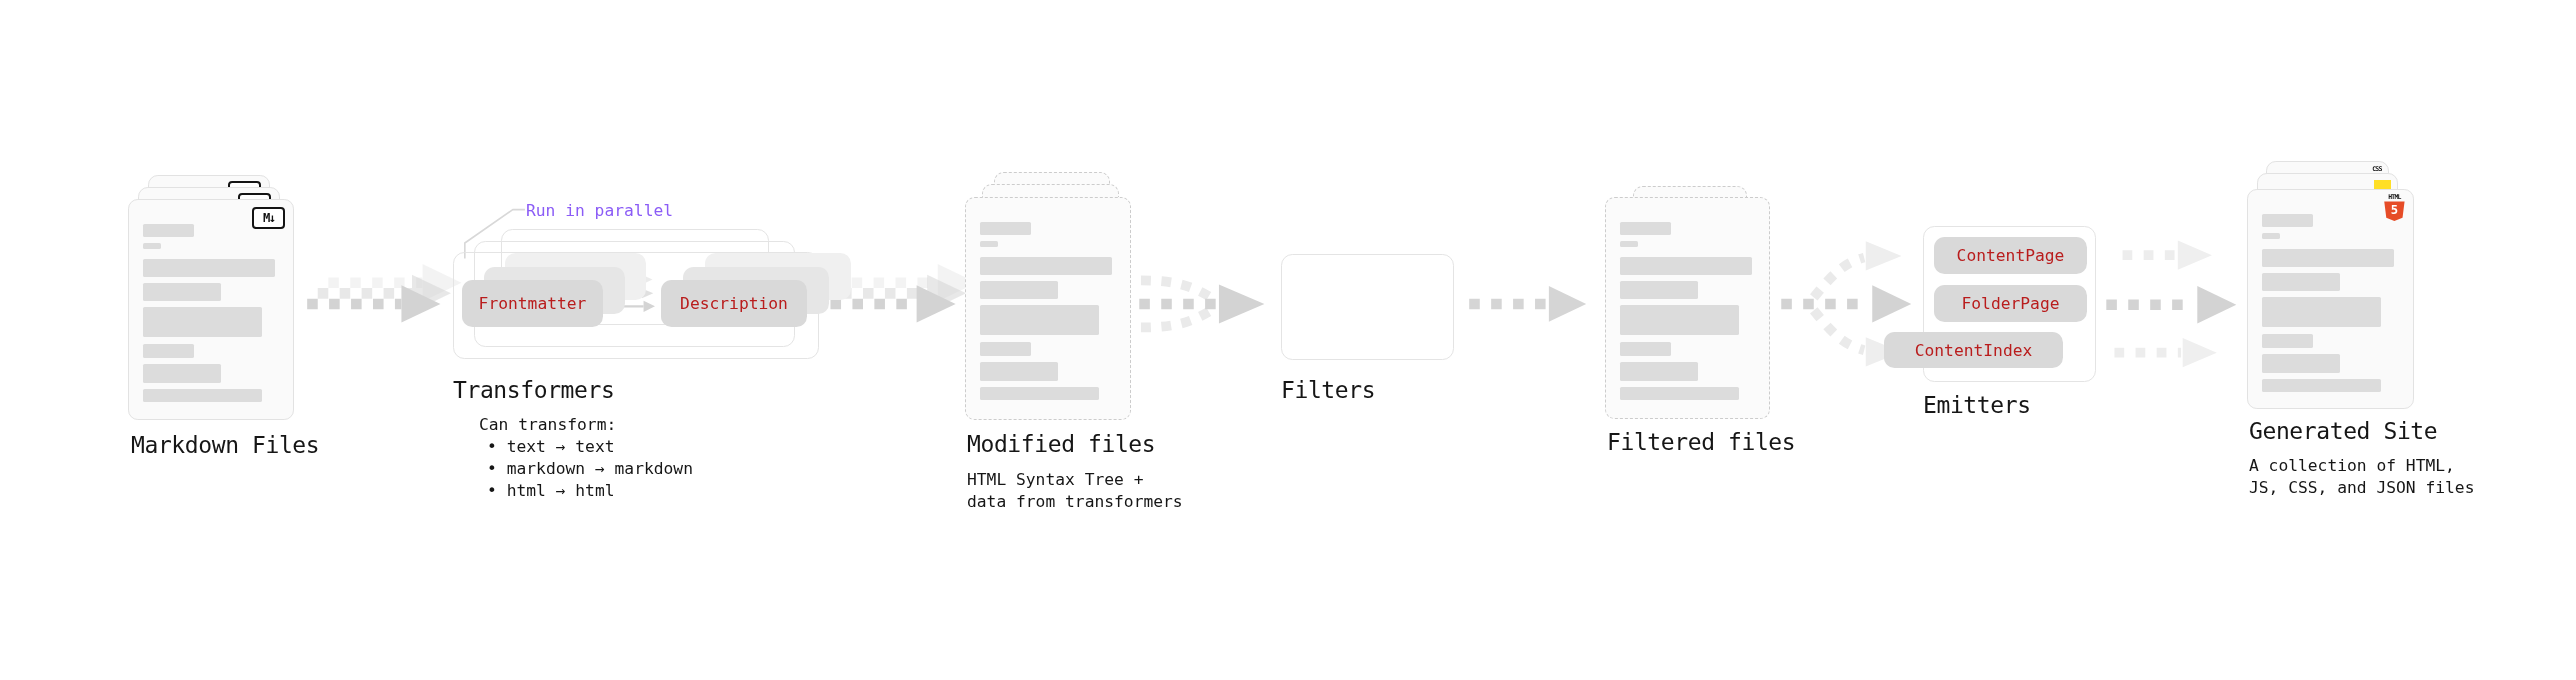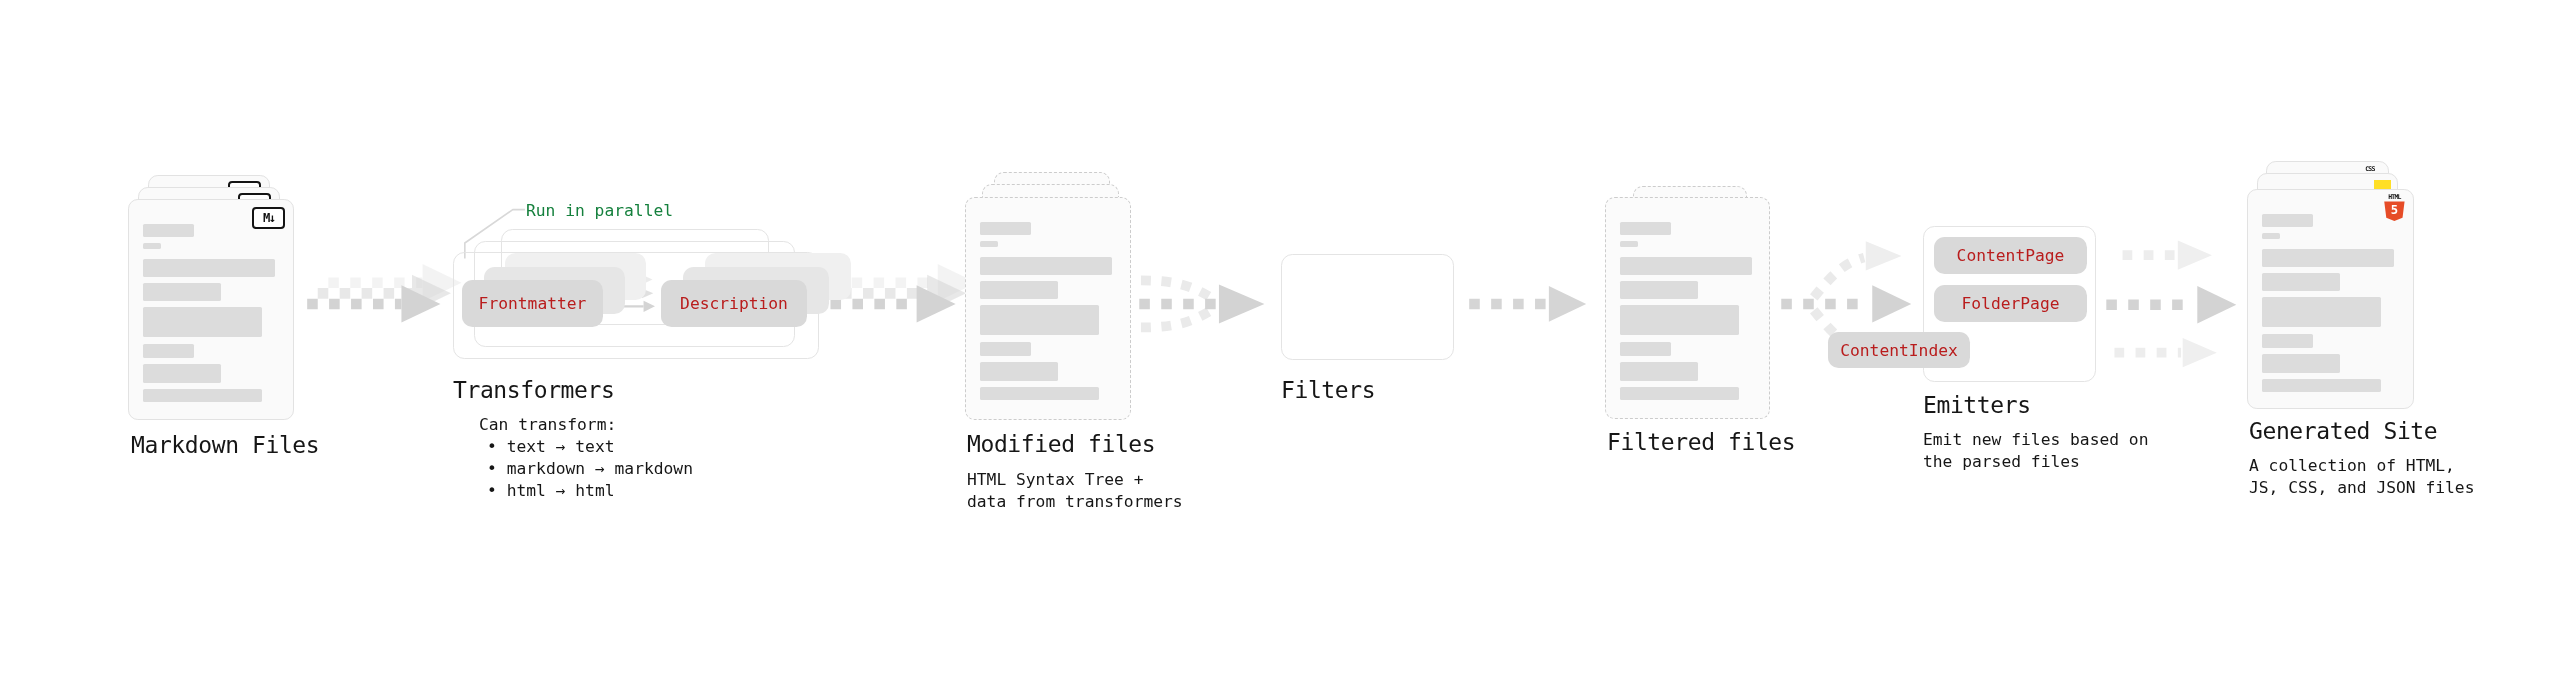--- a/index.html
+++ b/index.html
@@ -18,37 +18,37 @@
   .md-icon{position:absolute;width:32.5px;height:22px;border:2.4px solid #141414;border-radius:4.1px;
            background:#ffffff;box-sizing:border-box;display:flex;align-items:center;justify-content:center;
            font-weight:bold;font-size:12.2px;letter-spacing:-1.6px;color:#141414;}
 
   
   .html5-badge{position:absolute;width:21px;text-align:center;}
   .html5-top{font-size:6.5px;line-height:6.5px;font-weight:bold;color:#141414;letter-spacing:-0.8px;}
   .html5-shield{width:20.3px;height:19.5px;margin:0.8px auto 0;background:#e64c27;
                 clip-path:polygon(0 0,100% 0,90% 84%,50% 100%,10% 84%);
                 color:#ffffff;font-size:12.2px;font-weight:bold;text-align:center;line-height:18px;}
-  .css-badge{position:absolute;width:16.3px;text-align:left;}
+  .css-badge{position:absolute;width:16.3px;text-align:right;}
   .css-text{font-size:6.5px;line-height:6.5px;font-weight:bold;color:#141414;letter-spacing:-0.8px;}
   .css-bar{height:3.3px;width:16.3px;margin-top:0.8px;background:#2b6cd9;}
   .js-badge{position:absolute;width:16.3px;height:12.2px;background:#ffdf26;}
 
   
   .frame{position:absolute;border:1.6px solid #e4e4e4;border-radius:11.4px;box-sizing:border-box;background:transparent;}
   .pill{position:absolute;background:#d9d9d9;border-radius:10.6px;display:flex;align-items:center;
         justify-content:center;font-size:16.3px;color:#b91c1c;white-space:nowrap;}
   .pill.ghost1{background:#e6e6e6;}
   .pill.ghost2{background:#f0f0f0;}
 
   
   .stage-label{position:absolute;font-size:23px;color:#161616;white-space:nowrap;letter-spacing:-0.4px;}
   .desc{position:absolute;font-size:16.3px;line-height:22px;color:#161616;white-space:nowrap;}
   .desc .indent{padding-left:8.1px;}
-  .annotation{position:absolute;font-size:16.3px;color:#15803d;white-space:nowrap;}
+  .annotation{position:absolute;font-size:16.3px;color:#8b5cf6;white-space:nowrap;}
 </style>
 </head>
 <body>
 
 <div class="canvas">
 
   <svg class="arrows" width="2576" height="681" viewBox="0 0 3170 838">
 
     <g fill="#d3d3d3" stroke="#d3d3d3">
       <g opacity="0.26" transform="translate(26,-26)">
@@ -210,26 +210,22 @@
         <div class="bar" style="left: 14px; top: 164px; width: 78px; height: 18.7px;"></div>
         <div class="bar" style="left: 14px; top: 189px; width: 119px; height: 13px;"></div>
       </div>
     <div class="stage-label" style="left:1607px;top:429px">Filtered files</div>
   </div>
 
   <div class="stage">
     <div class="frame" style="left:1923px;top:226px;width:173px;height:156px"></div>
     <div class="pill" style="left:1934px;top:237px;width:153px;height:37px">ContentPage</div>
     <div class="pill" style="left:1934px;top:285px;width:153px;height:37px">FolderPage</div>
-    <div class="pill" style="left:1828px;top:332px;width:142px;height:36px">ContentIndex</div>
+    <div class="pill" style="left:1884px;top:332px;width:179px;height:36px">ContentIndex</div>
     <div class="stage-label" style="left:1923px;top:392px">Emitters</div>
-    <div class="desc" style="left:1923px;top:429px">
-      <div>Emit new files based on</div>
-      <div>the parsed files</div>
-    </div>
   </div>
 
   <div class="stage">
     <div class="doc-card" style="left:2266px;top:161px;width:123px;height:220px">
       <div class="css-badge" style="right:6.5px;top:4.1px">
         <div class="css-text">CSS</div>
         <div class="css-bar"></div>
       </div>
     </div>
     <div class="doc-card" style="left:2257px;top:173px;width:141px;height:220px">

